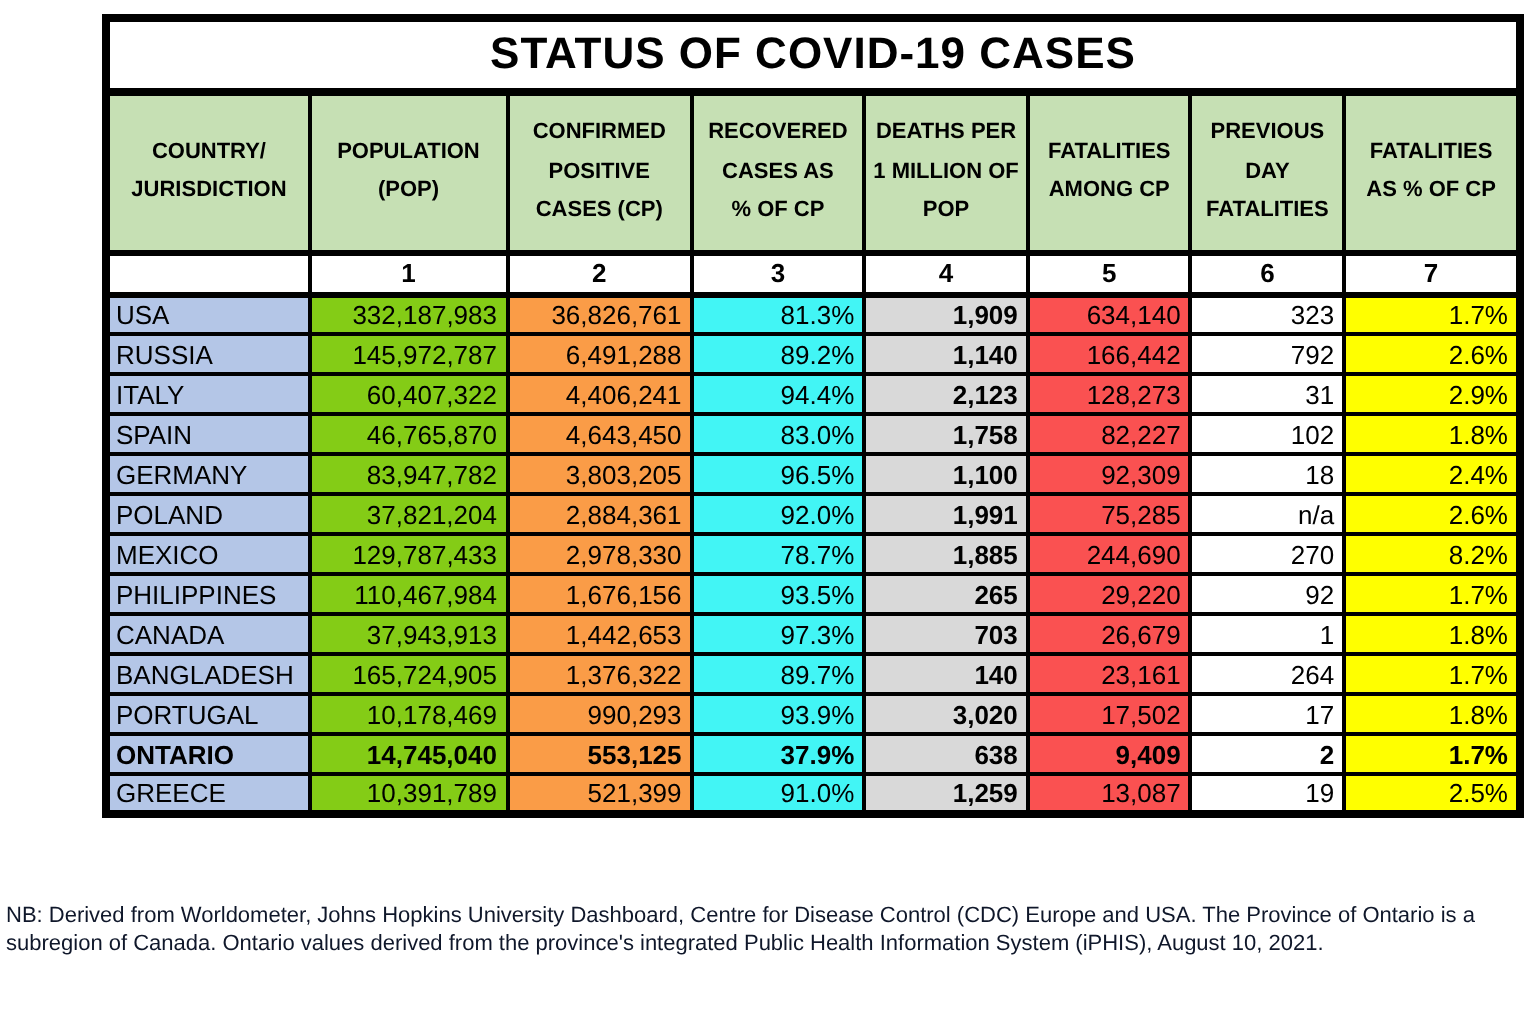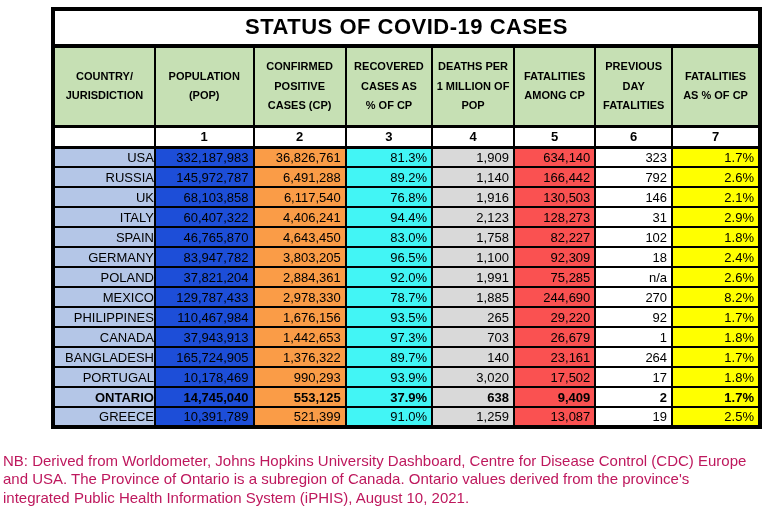--- a/index.html
+++ b/index.html
@@ -23,32 +23,32 @@
   }
   .hdr td{
     background:var(--green);font-weight:bold;font-size:11px;line-height:1.75;
     text-align:center;vertical-align:middle;height:80px;white-space:pre-line;
   }
   .numrow td{
     background:#fff;font-weight:bold;font-size:13px;text-align:center;height:21px;
     border-top-width:3px;border-bottom-width:3px;
   }
   tbody td{font-size:13px;height:20px;text-align:right;padding-right:4px;}
-  tbody td.c-country{background:var(--blue);text-align:right;padding-left:3px;padding-right:0;}
-  tbody td.c-pop{background:#1d4ed8;}
+  tbody td.c-country{background:var(--blue);text-align:left;padding-left:3px;padding-right:0;}
+  tbody td.c-pop{background:#84cc16;}
   tbody td.c-cp{background:var(--orange);}
   tbody td.c-rec{background:var(--cyan);}
-  tbody td.c-deaths{background:var(--gray);}
+  tbody td.c-deaths{background:var(--gray);font-weight:bold;}
   tbody td.c-fat{background:var(--red);}
   tbody td.c-prev{background:#fff;}
   tbody td.c-fatpct{background:var(--yellow);}
   tr.bold td{font-weight:bold;}
   .footer{
     position:absolute;top:452px;left:3px;width:756px;
-    font-size:15px;line-height:1.23;white-space:normal;color:#be185d;
+    font-size:11px;line-height:1.23;white-space:normal;color:#0f172a;
   }
   col.w0{width:104px}col.w1{width:104px}col.w2{width:98px}col.w3{width:90px}
   col.w4{width:91px}col.w5{width:86px}col.w6{width:80px}col.w7{width:94px}
 </style>
 </head>
 <body>
 
 <div class="sheet">
   <table>
     <colgroup>
@@ -113,30 +113,20 @@
           <td class="c-country">RUSSIA</td>
           <td class="c-pop">145,972,787</td>
           <td class="c-cp">6,491,288</td>
           <td class="c-rec">89.2%</td>
           <td class="c-deaths">1,140</td>
           <td class="c-fat">166,442</td>
           <td class="c-prev">792</td>
           <td class="c-fatpct">2.6%</td>
         </tr>
         <tr>
-          <td class="c-country">UK</td>
-          <td class="c-pop">68,103,858</td>
-          <td class="c-cp">6,117,540</td>
-          <td class="c-rec">76.8%</td>
-          <td class="c-deaths">1,916</td>
-          <td class="c-fat">130,503</td>
-          <td class="c-prev">146</td>
-          <td class="c-fatpct">2.1%</td>
-        </tr>
-        <tr>
           <td class="c-country">ITALY</td>
           <td class="c-pop">60,407,322</td>
           <td class="c-cp">4,406,241</td>
           <td class="c-rec">94.4%</td>
           <td class="c-deaths">2,123</td>
           <td class="c-fat">128,273</td>
           <td class="c-prev">31</td>
           <td class="c-fatpct">2.9%</td>
         </tr>
         <tr>

